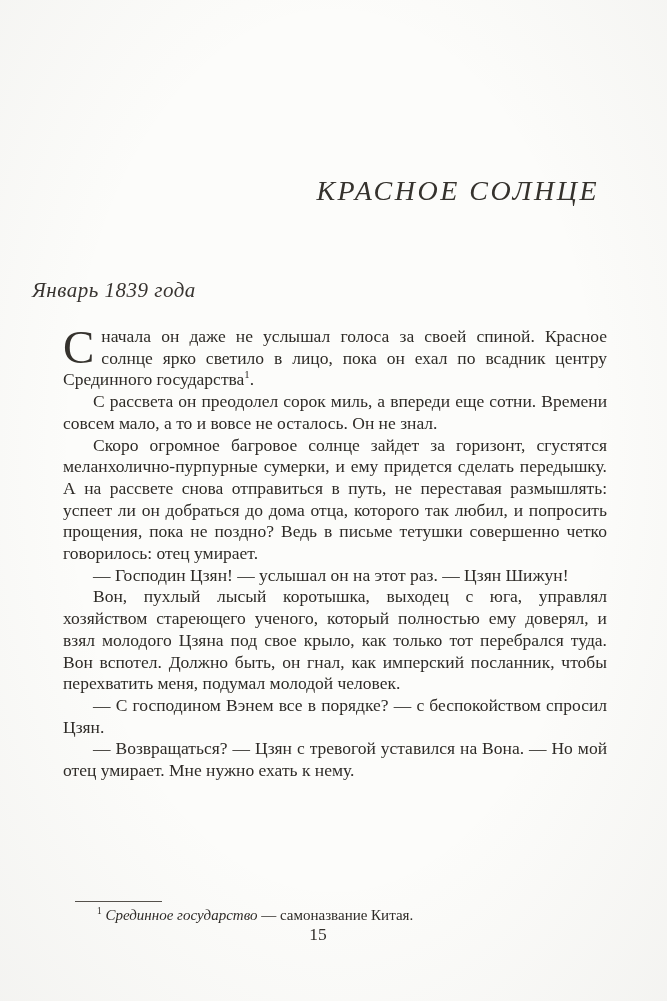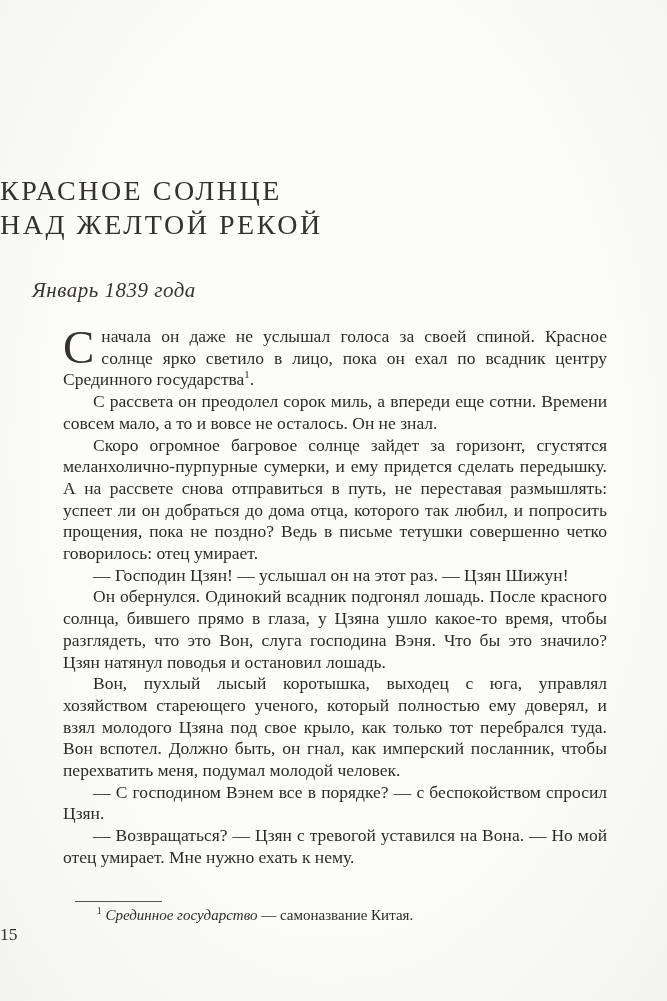--- a/index.html
+++ b/index.html
@@ -19,26 +19,27 @@
     font-family: "Liberation Serif", "DejaVu Serif", serif;
     overflow: hidden;
   }
   
   .chapter-title {
     position: absolute;
     top: 174px;
     left: 0;
     width: 599px;
     margin: 0;
-    text-align: left;
+    text-align: right;
     font-weight: normal;
     font-size: 28px;
     line-height: 34px;
     letter-spacing: 2.5px;
     color: #35322d;
+    font-style: italic;
   }
   .chapter-title .title-line { display: block; }
   .subtitle {
     position: absolute;
     top: 278px;
     left: 0;
     width: 667px;
     text-align: left;
     font-style: italic;
     font-size: 21px;
@@ -94,43 +95,41 @@
     line-height: 19px;
     text-indent: 34px;
   }
   .footnote-text .fn-term { font-style: italic; }
   
   .page-number {
     position: absolute;
     top: 924px;
     left: 0;
     width: 636px;
-    text-align: left;
+    text-align: center;
     font-size: 17.5px;
     color: #33302b;
   }
 </style>
 </head>
 <body>
 
 <div class="page">
 
   <h1 class="chapter-title">
     <span class="title-line">КРАСНОЕ СОЛНЦЕ</span>
-    <span class="title-line">НАД ЖЕЛТОЙ РЕКОЙ</span>
   </h1>
 
   <div class="subtitle">Январь 1839 года</div>
 
   <div class="body-text">
     <p class="first-paragraph"><span class="drop-cap">С</span><span>начала он даже не услышал голоса за своей спиной. Красное солнце ярко светило в лицо, пока он ехал по всадник центру Срединного государства</span><sup class="fn-ref">1</sup><span>.</span></p>
     <p>С рассвета он преодолел сорок миль, а впереди еще сотни. Времени совсем мало, а то и вовсе не осталось. Он не знал.</p>
     <p>Скоро огромное багровое солнце зайдет за горизонт, сгустятся меланхолично-пурпурные сумерки, и ему придется сделать передышку. А на рассвете снова отправиться в путь, не переставая размышлять: успеет ли он добраться до дома отца, которого так любил, и попросить прощения, пока не поздно? Ведь в письме тетушки совершенно четко говорилось: отец умирает.</p>
     <p>— Господин Цзян! — услышал он на этот раз. — Цзян Шижун!</p>
-    <p>Он обернулся. Одинокий всадник подгонял лошадь. После красного солнца, бившего прямо в глаза, у Цзяна ушло какое-то время, чтобы разглядеть, что это Вон, слуга господина Вэня. Что бы это значило? Цзян натянул поводья и остановил лошадь.</p>
     <p>Вон, пухлый лысый коротышка, выходец с юга, управлял хозяйством стареющего ученого, который полностью ему доверял, и взял молодого Цзяна под свое крыло, как только тот перебрался туда. Вон вспотел. Должно быть, он гнал, как имперский посланник, чтобы перехватить меня, подумал молодой человек.</p>
     <p>— С господином Вэнем все в порядке? — с беспокойством спросил Цзян.</p>
     <p>— Возвращаться? — Цзян с тревогой уставился на Вона. — Но мой отец умирает. Мне нужно ехать к нему.</p>
   </div>
 
   <div class="footnote-block">
     <hr class="footnote-rule">
     <div class="footnote-text"><sup class="fn-ref">1</sup>&nbsp;<span class="fn-term">Срединное государство</span><span> — самоназвание Китая.</span></div>
   </div>
 

